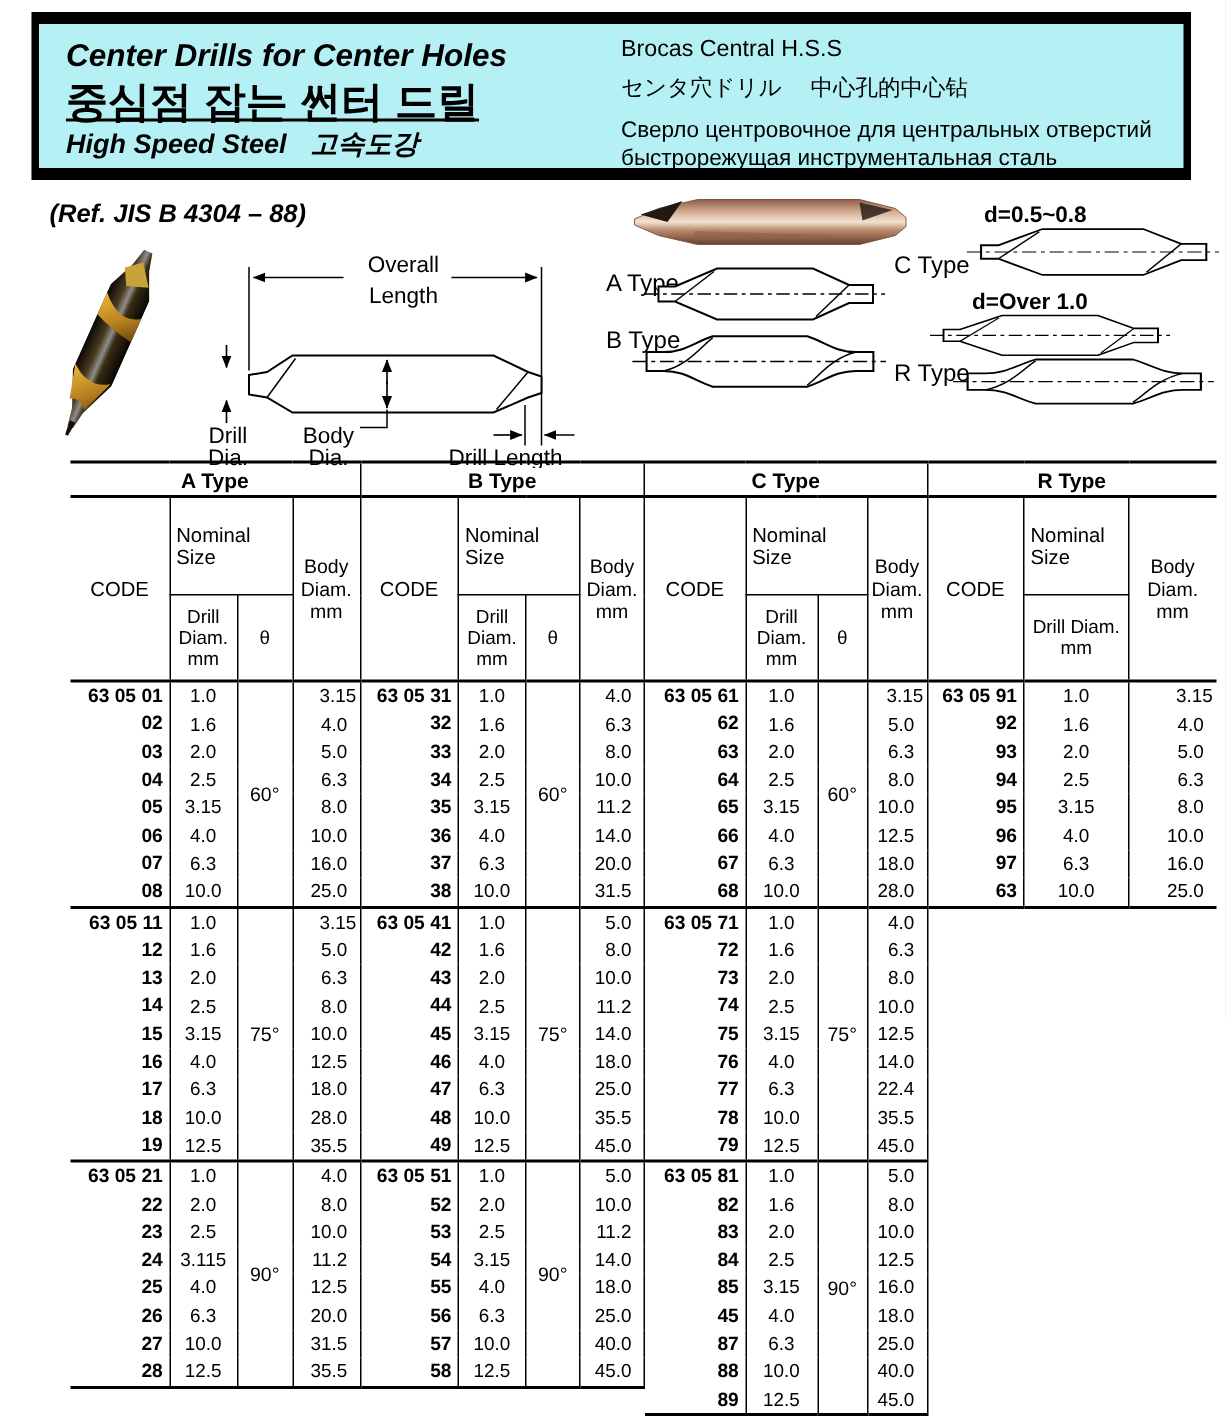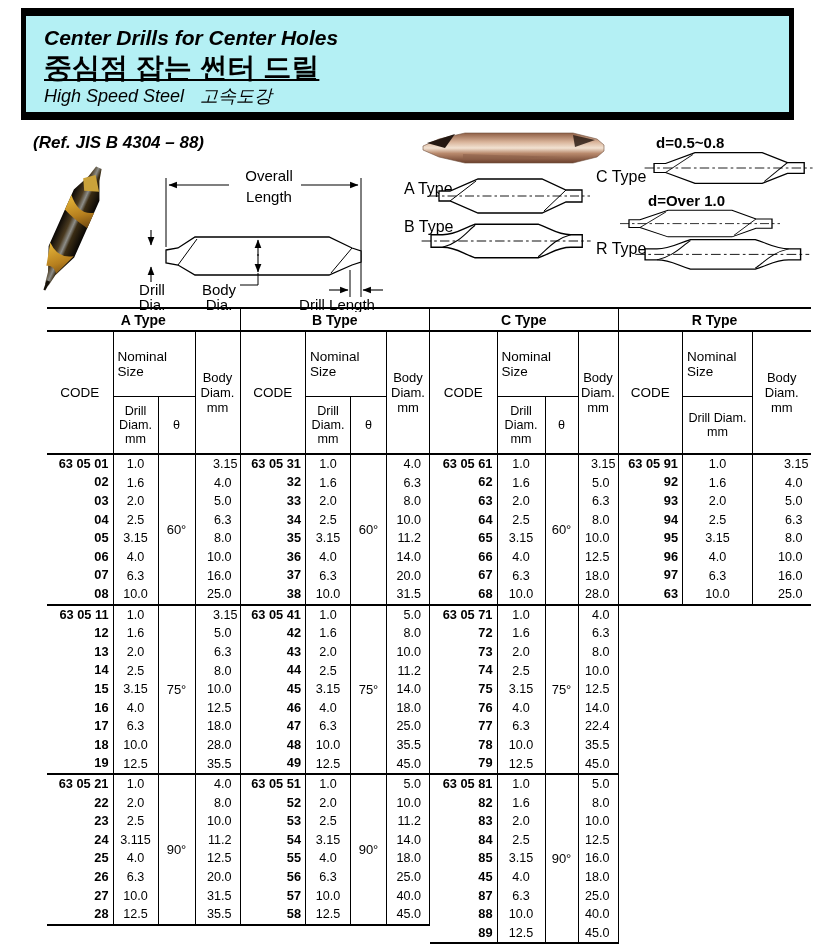--- a/index.html
+++ b/index.html
@@ -6,21 +6,21 @@
   .page{position:relative;width:817px;height:948px;background:#fff;overflow:hidden;
         font-family:"Liberation Sans","DejaVu Sans",sans-serif;color:#000;}
 
   
   .header-box{position:absolute;left:21px;top:8px;width:773px;height:112px;box-sizing:border-box;
               border:5px solid #000;border-top-width:8px;border-bottom-width:8px;
               display:flex;align-items:stretch;}
   .hb-left{flex:0 0 368px;padding:9px 0 0 18px;}
   .hb-left .t1{font-style:italic;font-weight:bold;font-size:21px;line-height:1.2;white-space:nowrap;}
   .hb-left .t2{font-weight:bold;font-size:28px;line-height:1.25;white-space:nowrap;text-decoration:underline;}
-  .hb-left .t3{font-style:italic;font-weight:normal;font-size:18px;line-height:1.3;white-space:nowrap;}
+  .hb-left .t3{font-style:italic;font-weight:bold;font-size:18px;line-height:1.3;white-space:nowrap;}
   .hb-left .t3 .ko{margin-left:16px;}
   .hb-right{flex:1;padding:8px 6px 0 2px;}
   .hb-right .r1{font-size:15.5px;margin-bottom:7px;}
   .hb-right .r2{font-size:15px;margin-bottom:9px;}
   .hb-right .r3,.hb-right .r4{font-size:15px;line-height:1.28;}
 
   .ref-label{position:absolute;left:33px;top:133px;font-style:italic;font-weight:bold;font-size:17px;}
 
   
   .svg-abs{position:absolute;}
@@ -60,20 +60,26 @@
 <div class="page">
 
   <div class="header-box" style="background:#b4f0f4;">
     <div class="hb-left">
       <div class="t1">Center Drills for Center Holes</div>
       <div class="t2">중심점 잡는 썬터 드릴</div>
       <div class="t3">
         <span>High Speed Steel</span><span class="ko">고속도강</span>
       </div>
     </div>
+    <div class="hb-right">
+      <div class="r1">Brocas Central H.S.S</div>
+      <div class="r2">センタ穴ドリル　 中心孔的中心钻</div>
+      <div class="r3">Сверло центровочное для  центральных отверстий</div>
+      <div class="r4">быстрорежущая  инструментальная сталь</div>
+    </div>
   </div>
 
   <div class="ref-label">(Ref. JIS B 4304 – 88)</div>
 
   <svg class="svg-abs" style="left:12px;top:158px" width="120" height="145" viewBox="0 0 120 145">
     <defs>
       <linearGradient id="gV" x1="0" y1="0" x2="1" y2="0">
         <stop offset="0" stop-color="#0a0705"></stop>
           <stop offset="0.33" stop-color="#4a3a20"></stop>
         <stop offset="0.5" stop-color="#8d8d88"></stop>

